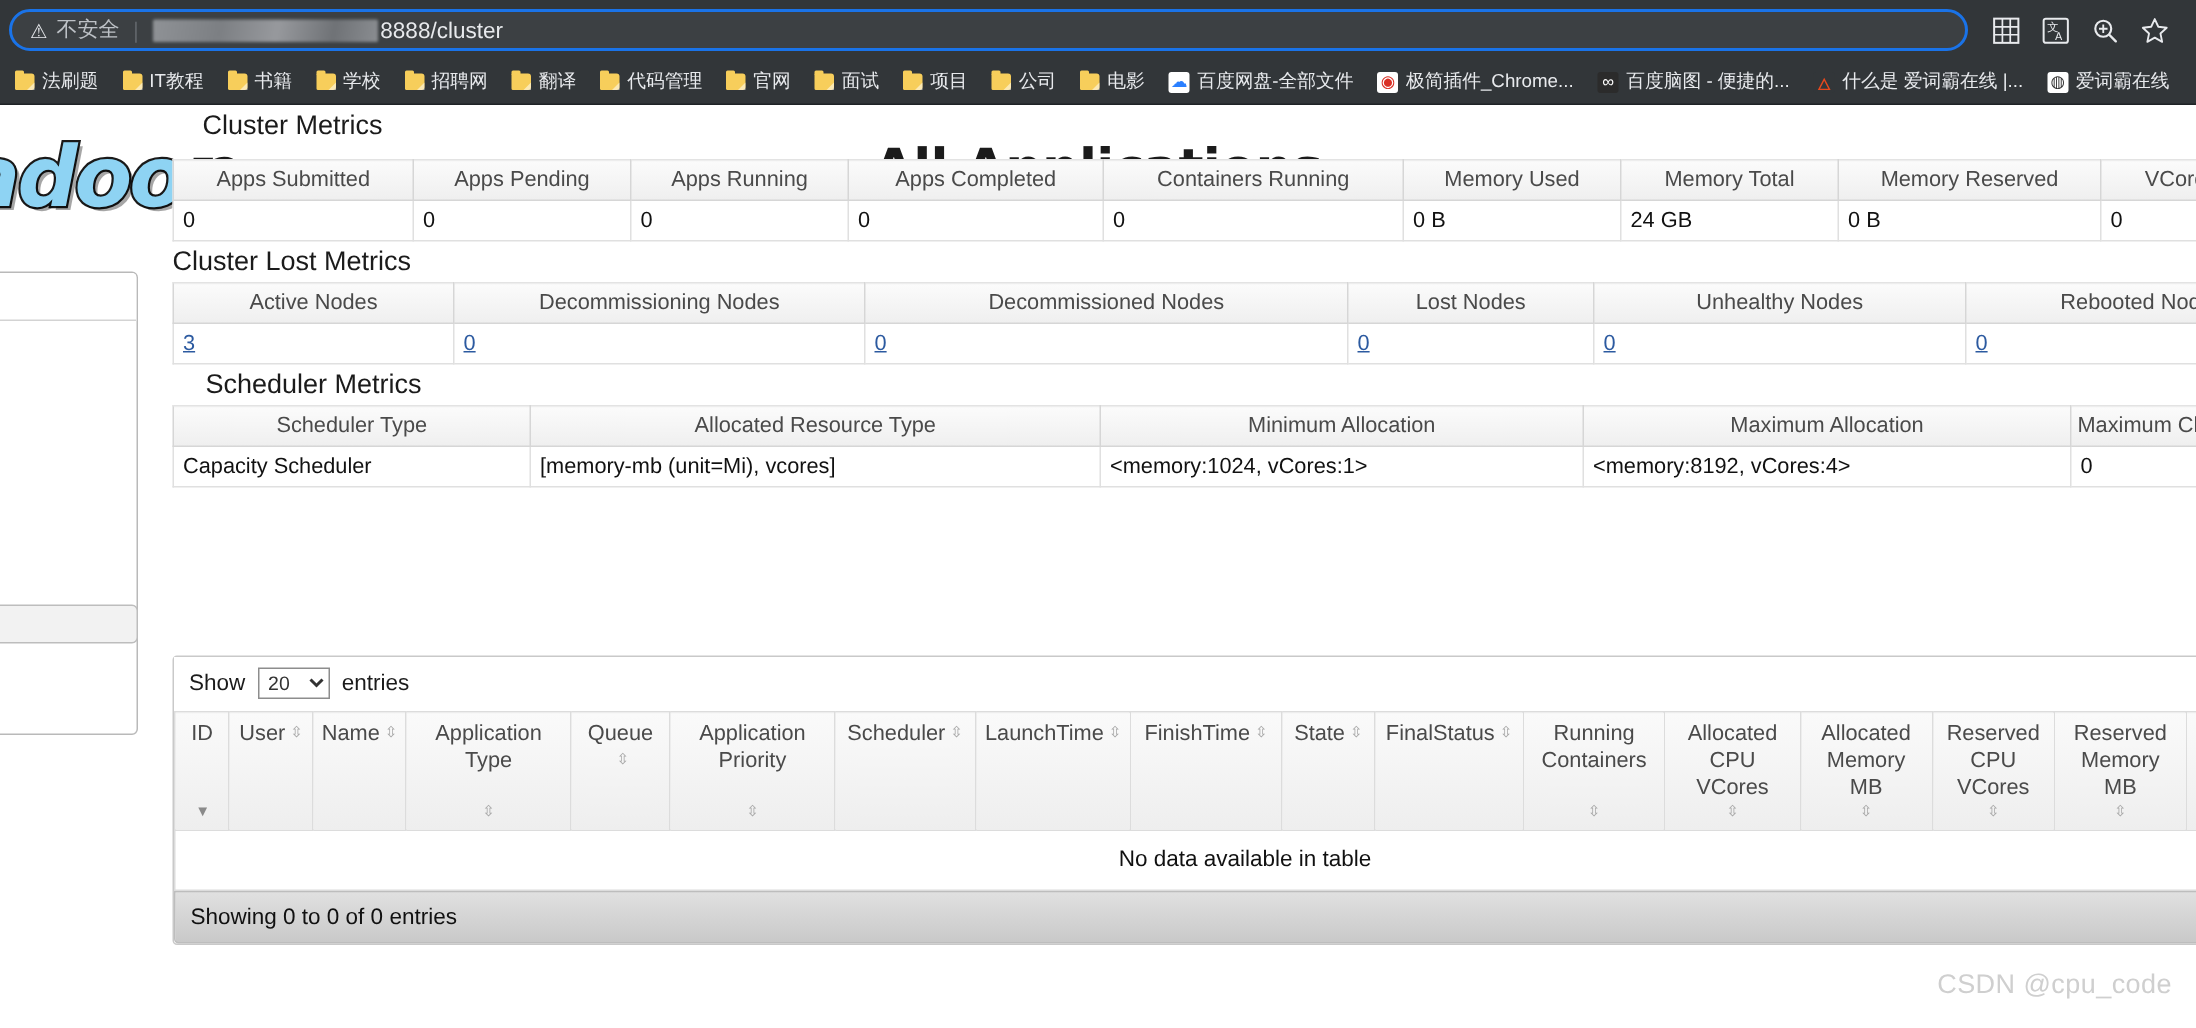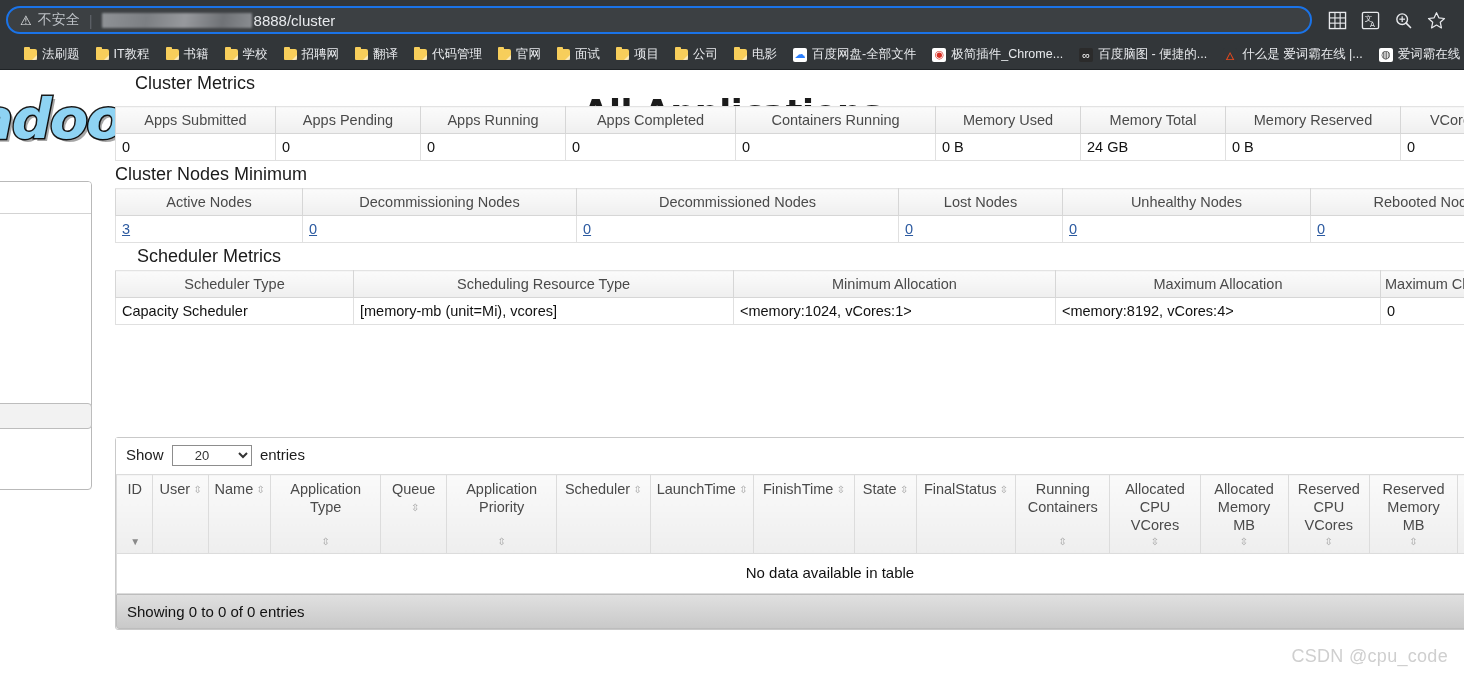--- a/index.html
+++ b/index.html
@@ -34,21 +34,21 @@
     border-radius:1px; filter:blur(1.2px); margin-right:2px;
     vertical-align:middle;
   }
   #url-text { color:#e8eaed; font-size:15px; white-space:nowrap; }
   #toolbar-icons { display:flex; align-items:center; gap:14px; padding:0 12px 0 16px; }
   .tb-icon { width:19px; height:19px; color:#e8eaed; display:block; }
 
   
   #bookmarks-bar {
     height:30px; background:#323639; display:flex; align-items:center;
-    padding:0 16px; overflow:hidden; white-space:nowrap;
+    padding:0 2px; overflow:hidden; white-space:nowrap;
     border-bottom:1px solid #1f2326;
     text-align:center;
   }
   .bm {
     display:flex; align-items:center; gap:5px;
     padding:3px 7px; margin:0 1px; border-radius:4px;
     color:#e8eaed; font-size:12.5px; flex:0 0 auto;
   }
   .bm-label { white-space:nowrap; }
   .folder-icon {
@@ -144,21 +144,21 @@
   
   #apps-panel {
     position:absolute; left:115px; top:366px; width:1430px;
     border:1px solid #c9c9c9; border-radius:3px; background:#fff;
   }
   #dt-length {
     padding:7px 10px 8px 10px; font-size:15px; color:#1b1b1b;
     background:#fff;
   }
   #dt-length select {
-    font-size:13px; padding:1px 18px; margin:0 4px;
+    font-size:13px; padding:1px 2px; margin:0 4px;
     border:1px solid #8d8d8d; background:#fff; color:#333;
     font-family:"Liberation Sans", sans-serif;
   }
   table#apps-table {
     width:100%; border-collapse:collapse; table-layout:fixed;
     font-size:14.5px;
   }
   table#apps-table thead th {
     background:linear-gradient(#fafafa,#eeeeee);
     border:1px solid #dcdcdc;
@@ -369,21 +369,21 @@
           <td class="num">0</td>
           <td class="num">0</td>
           <td class="num">0 B</td>
           <td class="num">24 GB</td>
           <td class="num">0 B</td>
           <td class="num">0</td>
         </tr>
       </tbody>
   </table>
 
-  <div class="section-title" style="top:93px;">Cluster Nodes Minimum</div>
+  <div class="section-title" style="top:93px;">Cluster Lost Metrics</div>
   <table class="metrics" id="tbl-nodes-metrics" style="top:117px; width:1430px;">
     <colgroup>
       <col style="width:187px">
         <col style="width:274px">
         <col style="width:322px">
       <col style="width:164px">
         <col style="width:248px">
         <col style="width:235px">
     </colgroup>
     <thead>
@@ -413,21 +413,21 @@
     <colgroup>
       <col style="width:238px">
         <col style="width:380px">
         <col style="width:322px">
         <col style="width:325px">
         <col style="width:165px">
     </colgroup>
     <thead>
         <tr>
           <th>Scheduler Type</th>
-          <th>Scheduling Resource Type</th>
+          <th>Allocated Resource Type</th>
           <th>Minimum Allocation</th>
           <th>Maximum Allocation</th>
           <th>Maximum Cluster Application Priority</th>
         </tr>
       </thead>
     <tbody>
         <tr>
           <td class="num">Capacity Scheduler</td>
           <td class="num">[memory-mb (unit=Mi), vcores]</td>
           <td class="num">&lt;memory:1024, vCores:1&gt;</td>

